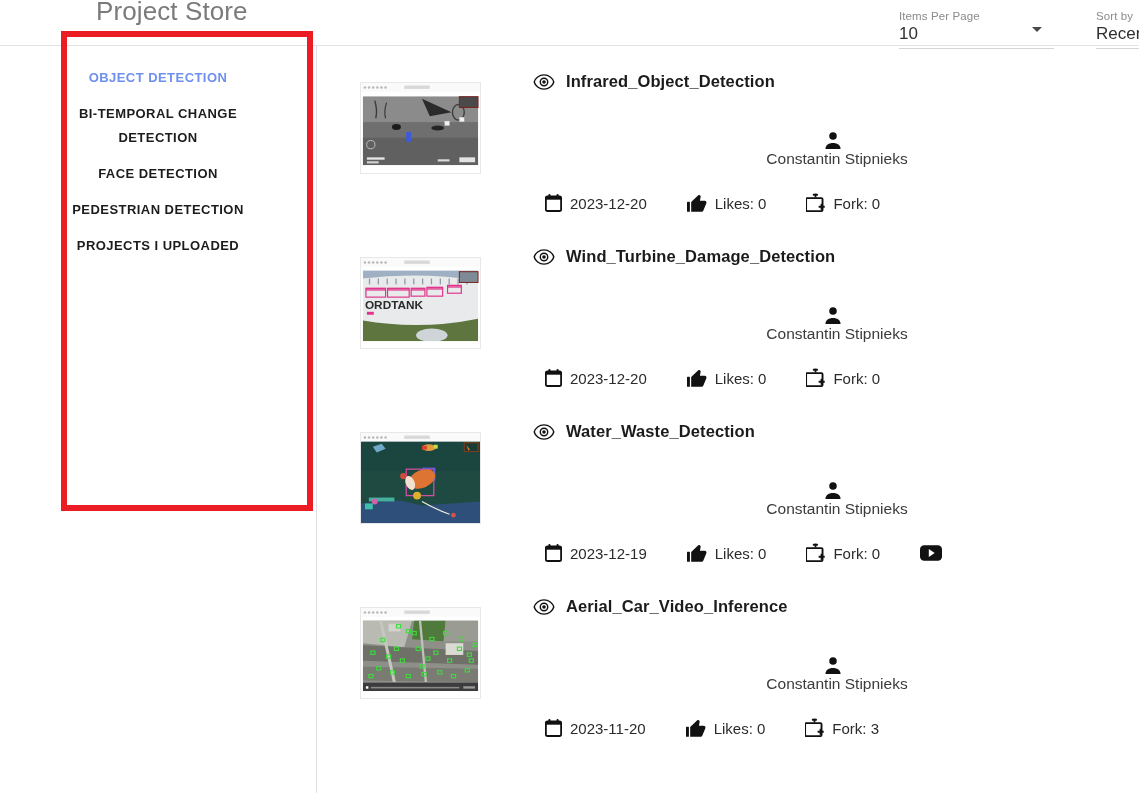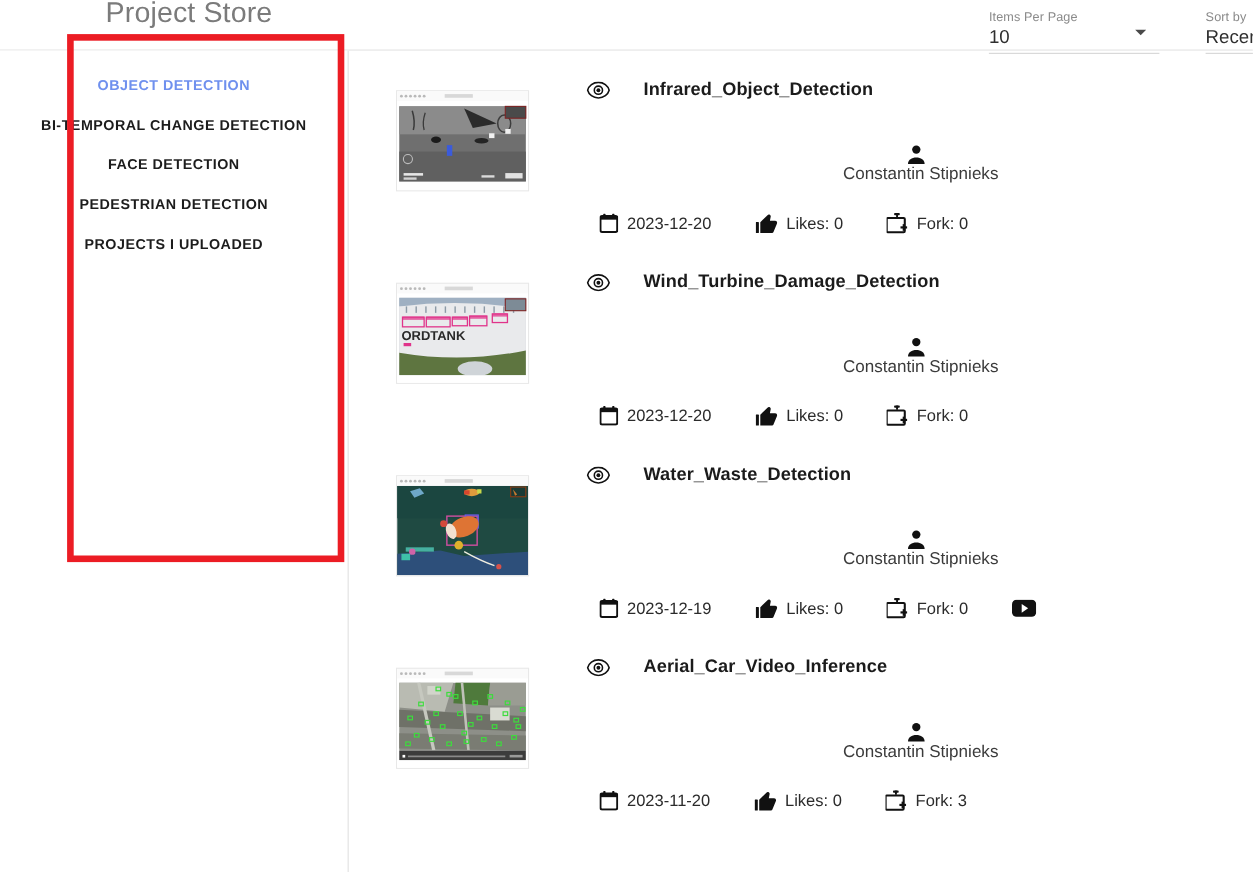--- a/index.html
+++ b/index.html
@@ -59,21 +59,21 @@
     background: #fff;
   }
   .nav-list {
     position: absolute; left: 0; top: 0; width: 316px;
     padding-top: 14px;
     text-align: center;
   }
   .nav-item {
     font-size: 13px; font-weight: 700; letter-spacing: .45px;
     color: #1c1c1c; line-height: 24px;
-    padding: 6px 20px; cursor: pointer;
+    padding: 6px 44px; cursor: pointer;
     text-transform: uppercase;
   }
   .nav-item.active { color: #6f90ee; }
 
   
   .red-box {
     position: absolute; left: 61px; top: 31px;
     width: 252px; height: 480px;
     border: 6px solid #ec1c24;
     pointer-events: none;
@@ -91,21 +91,21 @@
     overflow: hidden;
     cursor: pointer;
   }
   .thumb svg { display: block; width: 100%; height: 100%; }
 
   .card-body { position: absolute; left: 216px; top: 0; width: 600px; }
   .row { display: flex; align-items: center; }
   .row-title { margin-top: 8px; }
   .card-title {
     font-size: 16.5px; font-weight: 700; color: #1b1b1b;
-    letter-spacing: .1px; margin-left: 30px; white-space: nowrap;
+    letter-spacing: .1px; margin-left: 11px; white-space: nowrap;
     cursor: pointer;
   }
   .row-author { margin-top: 40px; flex-direction: column; }
   .card-author {
     font-size: 15.5px; color: #3b3b3b; margin-left: 8px; white-space: nowrap;
   }
   .row-meta { margin-top: 25px; }
   .meta { display: flex; align-items: center; margin-right: 28px; padding-left: 12px; }
   .meta-text { font-size: 15px; color: #2b2b2b; margin-left: 8px; white-space: nowrap; }
   .ico { display: inline-flex; align-items: center; justify-content: center; flex: none; }

